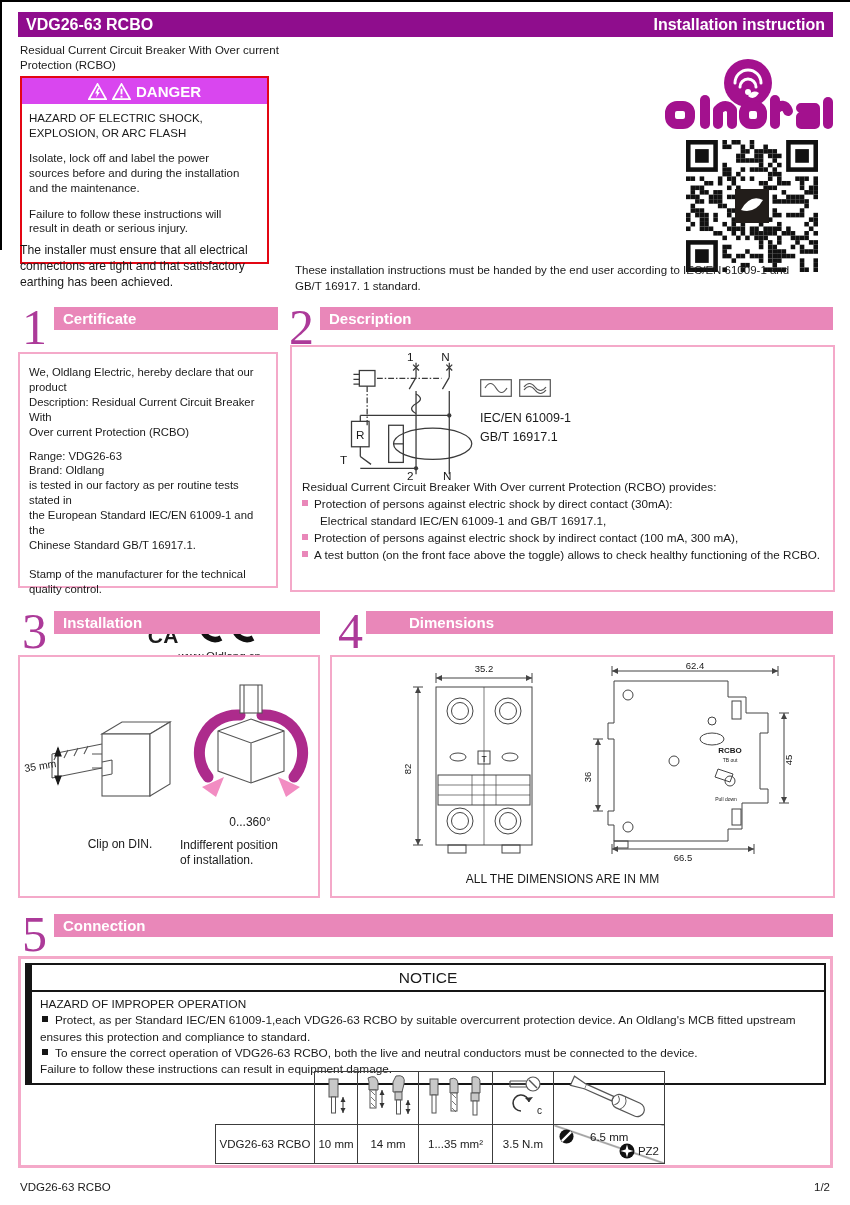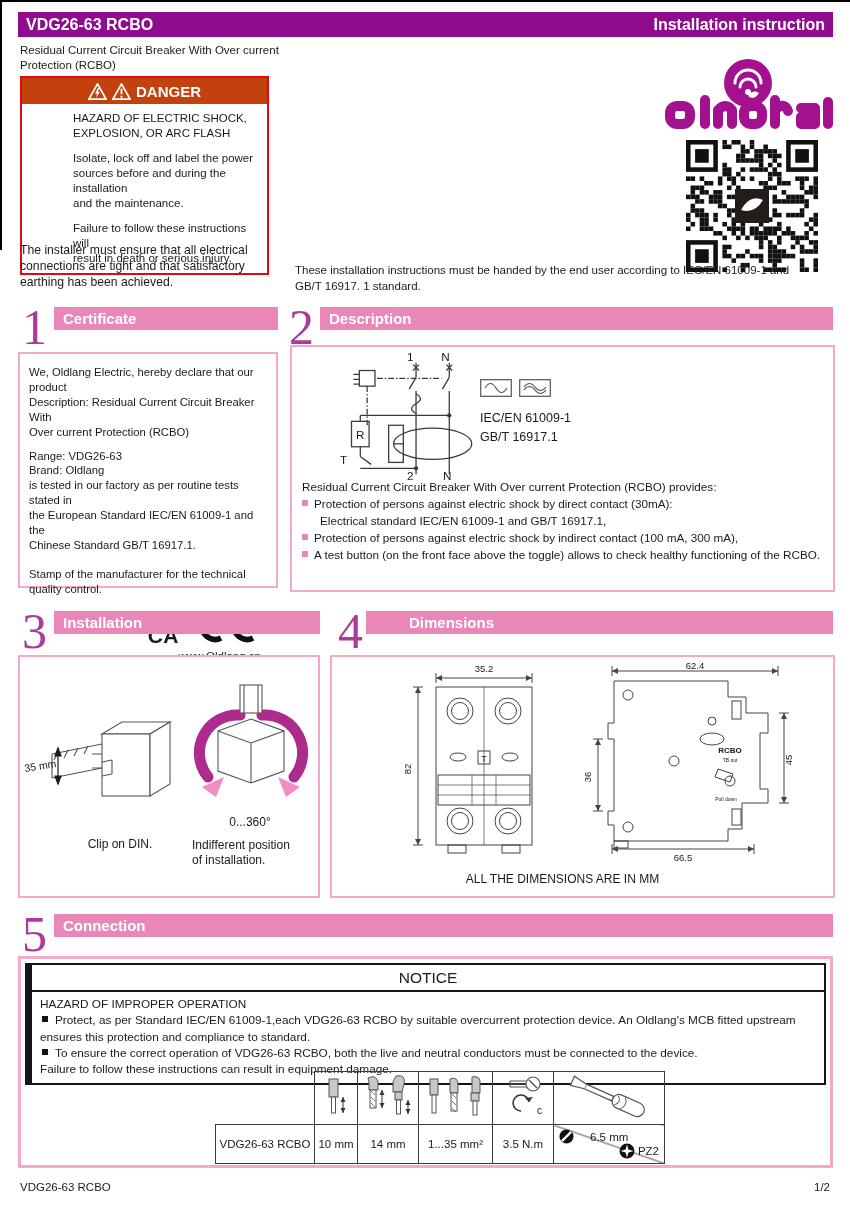--- a/index.html
+++ b/index.html
@@ -12,23 +12,23 @@
   .leftline{position:absolute;left:0;top:0;width:2px;height:250px;background:#000;}
 
   
   .header-bar{position:absolute;left:18px;top:12px;width:815px;height:25px;background:#8F0D8D;
               color:#fff;font-weight:bold;font-size:16px;display:flex;align-items:center;
               justify-content:space-between;padding:0 8px;box-sizing:border-box;}
   .subtitle{position:absolute;left:20px;top:43px;width:320px;font-size:11.5px;line-height:1.3;}
 
   
   .danger-box{position:absolute;left:20px;top:76px;width:249px;border:2px solid #E30613;box-sizing:border-box;}
-  .danger-head{background:#c2410c;color:#fff;height:26px;display:flex;align-items:center;justify-content:center;
+  .danger-head{background:#d946ef;color:#fff;height:26px;display:flex;align-items:center;justify-content:center;
                gap:5px;font-weight:bold;font-size:15px;}
-  .danger-body{padding:7px 7px 6px 7px;font-size:11.5px;line-height:1.28;margin-left:44px;}
+  .danger-body{padding:7px 7px 24px 7px;font-size:11.5px;line-height:1.28;}
   .danger-body p{margin:0 0 11px 0;}
   .danger-body p:last-child{margin-bottom:2px;}
   .installer-note{position:absolute;left:20px;top:243px;width:290px;font-size:12.2px;line-height:1.3;}
 
   .qr-note{position:absolute;left:295px;top:263px;width:545px;font-size:11.5px;line-height:1.35;}
 
   
   .sec-num{position:absolute;font-family:"Liberation Serif",serif;font-size:50px;line-height:1;color:#AC3A99;}
   .sec-head{position:absolute;height:23px;background:#E987B9;color:#fff;font-weight:bold;font-size:15px;
             line-height:23px;padding-left:9px;box-sizing:border-box;}
@@ -536,21 +536,21 @@
     <polygon points="24,108 46,98 38,118" fill="#F28CC2"></polygon>
     <polygon points="122,108 100,98 108,118" fill="#F28CC2"></polygon>
     <g stroke="#555" stroke-width="1.1" fill="#fff">
       <rect x="62" y="6" width="22" height="28"></rect>
       <path d="M66,6 v28 M80,6 v28" fill="none"></path>
       <polygon points="40,52 73,40 106,52 106,92 73,104 40,92"></polygon>
       <path d="M40,52 L73,64 L106,52 M73,64 V104" fill="none"></path>
     </g>
   </svg>
   <div class="cap" style="left:170px;top:158px;width:120px;text-align:center;">0...360°</div>
-  <div class="cap pre" style="left:160px;top:181px;width:145px;margin-left:12px;">Indifferent position
+  <div class="cap pre" style="left:160px;top:181px;width:145px;">Indifferent position
 of installation.</div>
 </div>
 
 <div class="sec-num" style="left:338px;top:606px;">4</div>
 <div class="sec-head" style="left:366px;top:611px;width:467px;padding-left:43px;">Dimensions</div>
 <div class="pbox" style="left:330px;top:655px;width:505px;height:243px;">
 
   <svg class="abs" style="left:70px;top:6px;" width="140" height="200" viewBox="0 0 140 200">
     <g stroke="#444" stroke-width="1" fill="none">
       <path d="M34,15 H130"></path>

